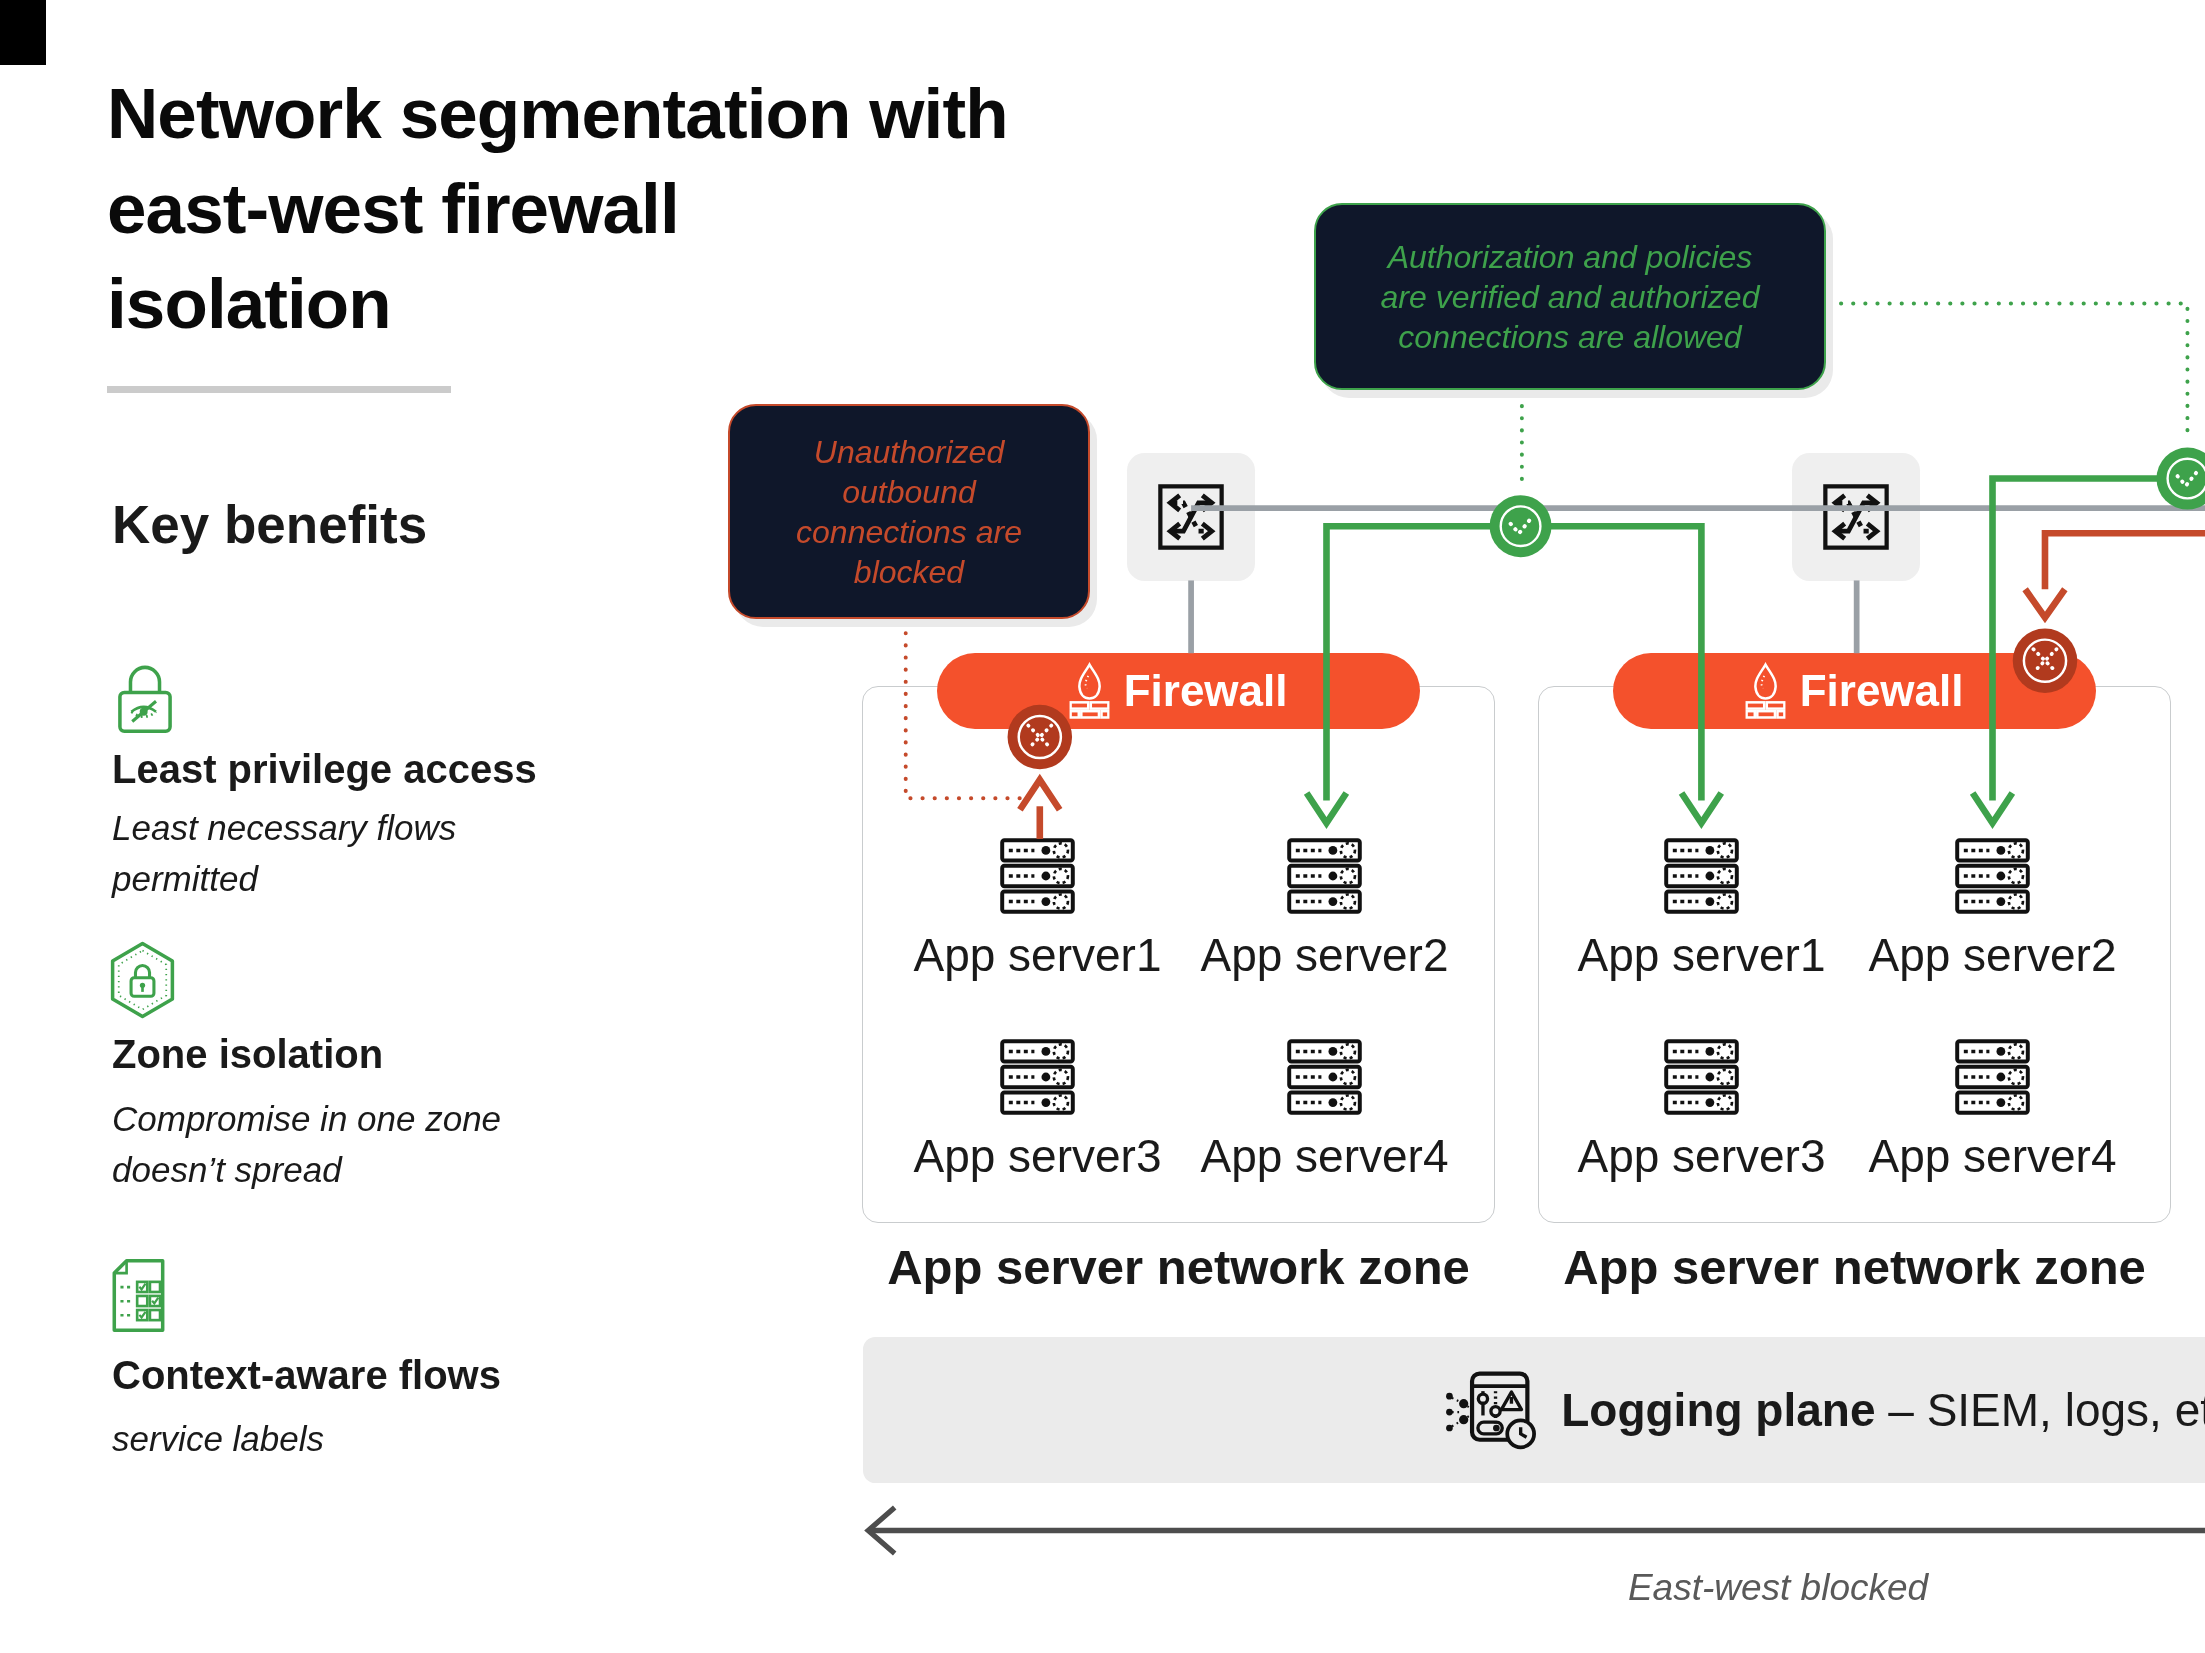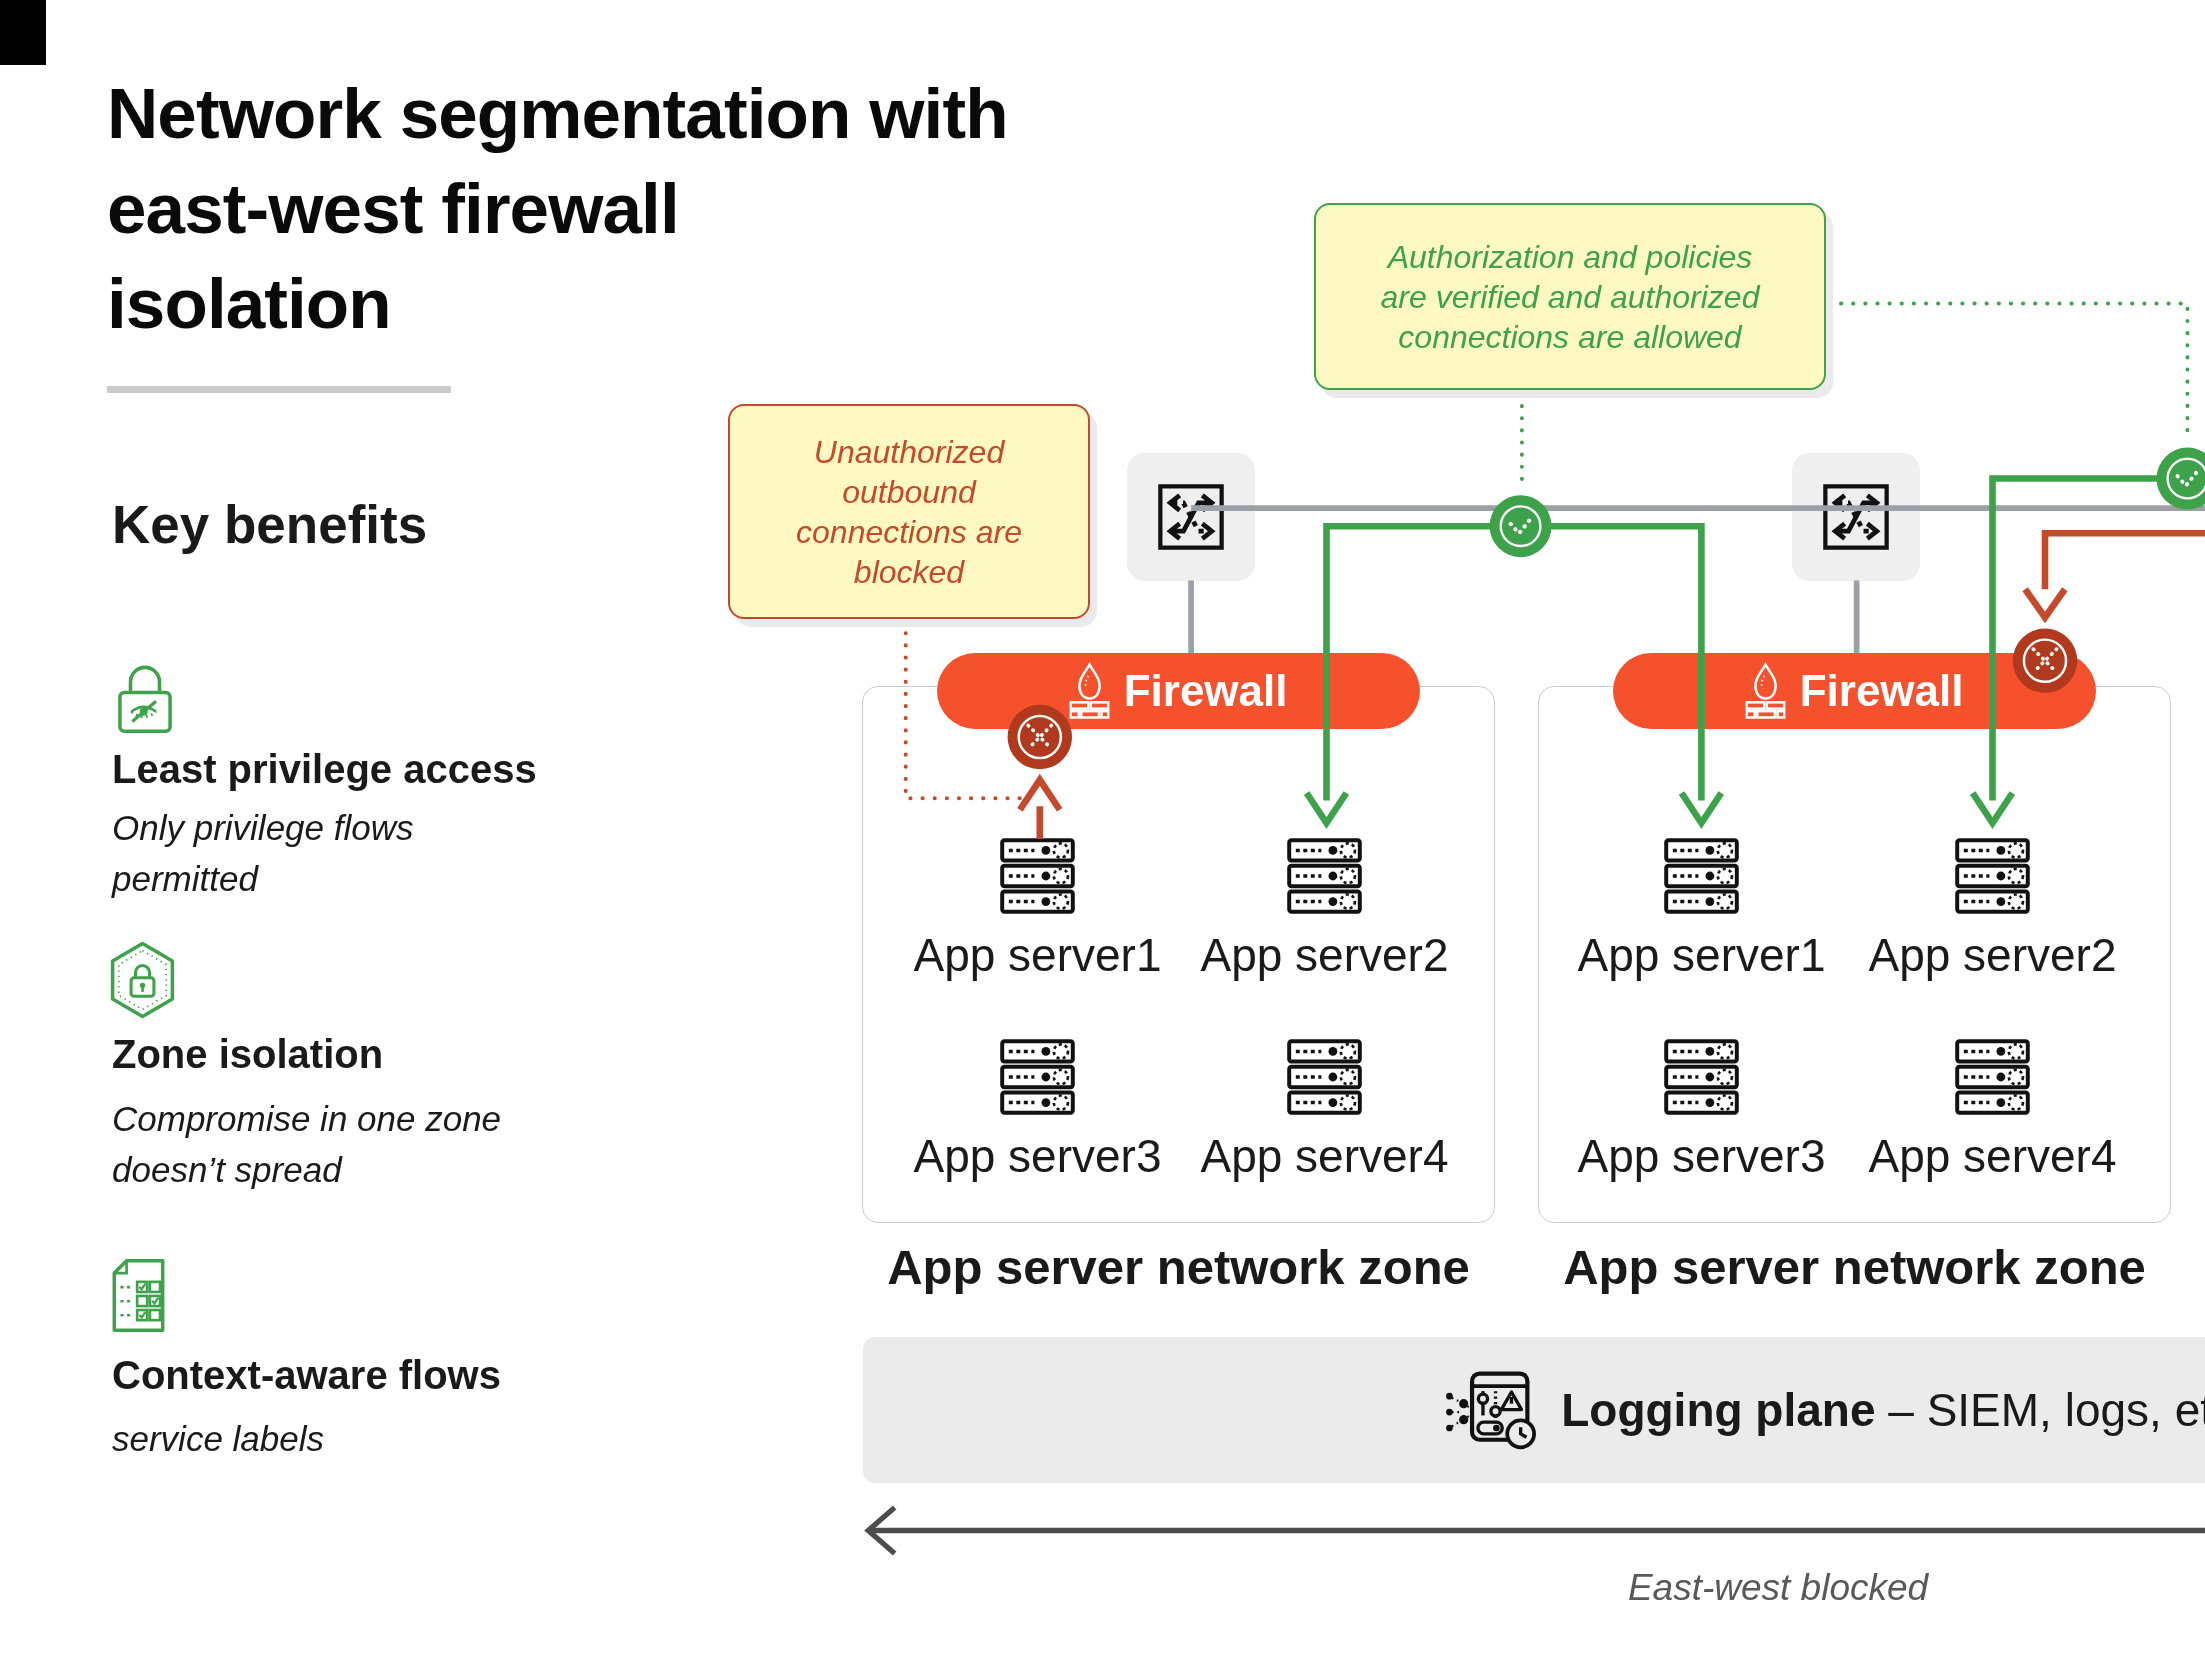--- a/index.html
+++ b/index.html
@@ -23,21 +23,21 @@
   .b-icon{z-index:2;color:var(--green);}
 
   .zone{top:686px;width:633px;height:537px;background:#fff;border:1.8px solid var(--zone-border);border-radius:16px;box-sizing:border-box;z-index:1;}
   .zone-caption{top:1239px;width:633px;text-align:center;font-size:49px;font-weight:700;z-index:2;}
   .pill{top:653px;width:483px;height:76px;background:var(--orange);border-radius:40px;display:flex;align-items:center;justify-content:center;gap:13.2px;z-index:2;}
   .pill .fw-label{color:#fff;font-size:44px;font-weight:700;}
   .switch-box{top:453px;width:128px;height:128px;background:var(--switch-bg);border-radius:17.6px;display:flex;align-items:center;justify-content:center;z-index:2;}
   .srv-icon{z-index:2;}
   .srv-label{width:309px;text-align:center;font-size:46px;z-index:2;}
 
-  .callout{border:2.6px solid;border-radius:16px;background:#fef9c3;box-shadow:7px 8px 0 #EAEAEA;display:flex;flex-direction:column;align-items:center;justify-content:center;font-size:32px;font-style:italic;line-height:40px;text-align:center;z-index:6;box-sizing:border-box;}
+  .callout{border:2.6px solid;border-radius:28px;background:#0f172a;box-shadow:7px 8px 0 #EAEAEA;display:flex;flex-direction:column;align-items:center;justify-content:center;font-size:32px;font-style:italic;line-height:40px;text-align:center;z-index:6;box-sizing:border-box;}
   .callout.red{border-color:var(--red);color:var(--red);}
   .callout.green{border-color:var(--green);color:var(--green);}
 
   .logging-bar{left:863px;top:1337px;width:1967px;height:146px;background:var(--panel-gray);border-radius:12.3px;display:flex;align-items:center;justify-content:center;gap:24px;z-index:1;}
   .logging-text{font-size:46px;}
   .logging-text b{font-weight:700;}
   .ew-label{left:1447px;top:1567px;width:662px;text-align:center;font-size:37px;font-style:italic;color:var(--label-gray);z-index:2;}
 
   
   .ln{fill:none;stroke-linejoin:miter;}
@@ -67,21 +67,21 @@
   <svg class="abs b-icon" style="left:112px;top:664px" width="66" height="71" viewBox="0 0 150 160">
     <path d="M42 64 V40 A33 33 0 0 1 108 40 V64" fill="none" stroke="currentColor" stroke-width="8"></path>
     <rect x="18" y="64" width="114" height="88" rx="10" fill="none" stroke="currentColor" stroke-width="8"></rect>
     <path d="M44 108 Q72 86 100 108" fill="none" stroke="currentColor" stroke-width="6"></path>
     <path d="M44 108 Q72 130 100 108" fill="none" stroke="currentColor" stroke-width="6" stroke-dasharray="4 8"></path>
     <circle cx="72" cy="108" r="9" fill="currentColor"></circle>
     <line x1="46" y1="130" x2="100" y2="84" stroke="currentColor" stroke-width="7"></line>
   </svg>
   <div class="abs b-title" style="top:747px">Least privilege access</div>
   <div class="abs b-desc" style="top:802px">
-    <div>Only privilege flows</div>
+    <div>Least necessary flows</div>
     <div>permitted</div>
   </div>
 
   <svg class="abs b-icon" style="left:107px;top:940px" width="71" height="80" viewBox="0 0 160 182">
     <path d="M80 8 L148 48 V134 L80 174 L12 134 V48 Z" fill="none" stroke="currentColor" stroke-width="8" stroke-linejoin="round"></path>
     <path d="M80 24 L134 56 V126 L80 158 L26 126 V56 Z" fill="none" stroke="currentColor" stroke-width="4" stroke-dasharray="3 9"></path>
     <path d="M64 86 V74 A16 16 0 0 1 96 74 V86" fill="none" stroke="currentColor" stroke-width="7"></path>
     <rect x="54" y="86" width="52" height="42" rx="7" fill="none" stroke="currentColor" stroke-width="7"></rect>
     <circle cx="80" cy="103" r="6" fill="currentColor"></circle>
     <line x1="80" y1="106" x2="80" y2="118" stroke="currentColor" stroke-width="6"></line>

